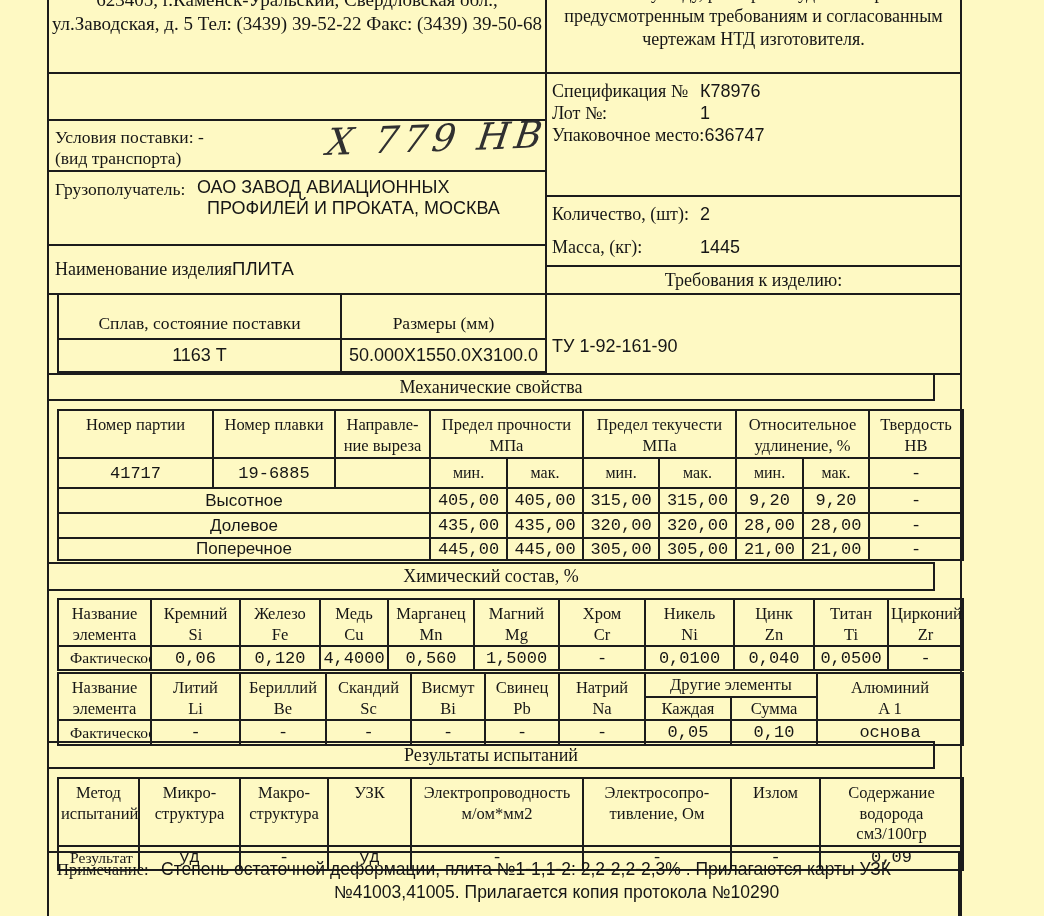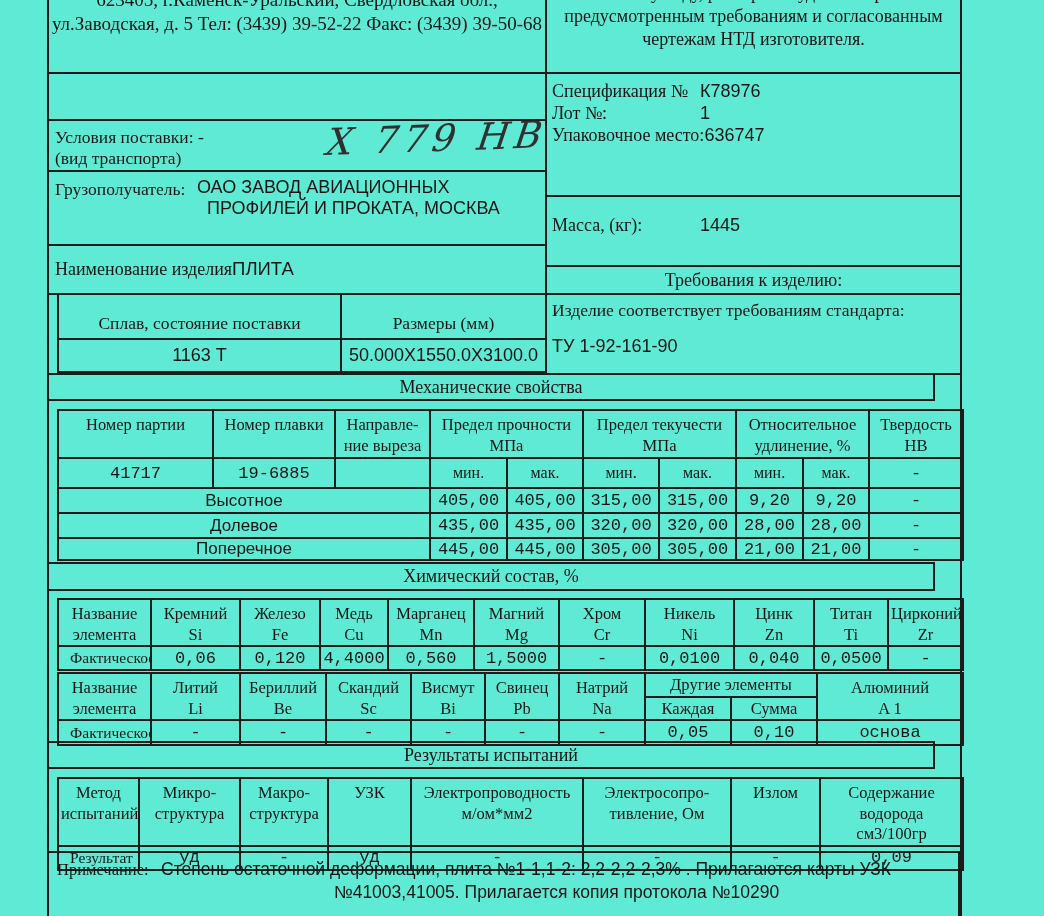--- a/index.html
+++ b/index.html
@@ -1,19 +1,19 @@
 <!DOCTYPE html>
 <html><head>
 <meta charset="utf-8">
 <style>
   :root { --ink: #1c1c1c; }
   html,body { margin:0; padding:0; background:#ffffff; }
   .page {
     position:relative; width:1044px; height:916px; overflow:hidden;
-    background:#5eead4; color:#161616;
+    background:#fef9c3; color:#161616;
     font-family:"Liberation Serif", serif;
   }
   .box { position:absolute; border:2px solid var(--ink); box-sizing:border-box; }
   .serif { font-family:"Liberation Serif", serif; }
 
   
   .hdr-left  { left:47px; top:-50px; width:500px; height:124px; padding-top:36px; text-align:center;
                font-size:19px; line-height:24px; }
   .hdr-right { left:545px; top:-50px; width:417px; height:124px; padding-top:30px; text-align:center;
                font-size:18px; line-height:23px; }
@@ -137,29 +137,31 @@
       <span class="k">Спецификация №</span><span class="v">К78976</span>
     </div>
     <div class="pair serif">
       <span class="k">Лот №:</span><span class="v">1</span>
     </div>
     <div class="pair serif">
       <span>Упаковочное место:</span><span class="v">636747</span>
     </div>
   </div>
   <div class="box qty-box">
+    <div class="pair serif">
+      <span class="k">Количество, (шт):</span><span class="v">2</span>
+    </div>
     <div class="pair pair2 serif">
       <span class="k">Масса, (кг):</span><span class="v">1445</span>
     </div>
   </div>
   <div class="box req-box serif">
     <span>Требования к изделию:</span>
   </div>
   <div class="box std-box">
-    <span class="lbl serif">Изделие соответствует требованиям стандарта:</span>
     <span class="val">ТУ 1-92-161-90</span>
   </div>
 
   <table class="tbl alloy-tbl">
     <colgroup>
         <col style="width:283px">
         <col style="width:205px">
       </colgroup>
     <tbody>
         <tr style="height:45px">

